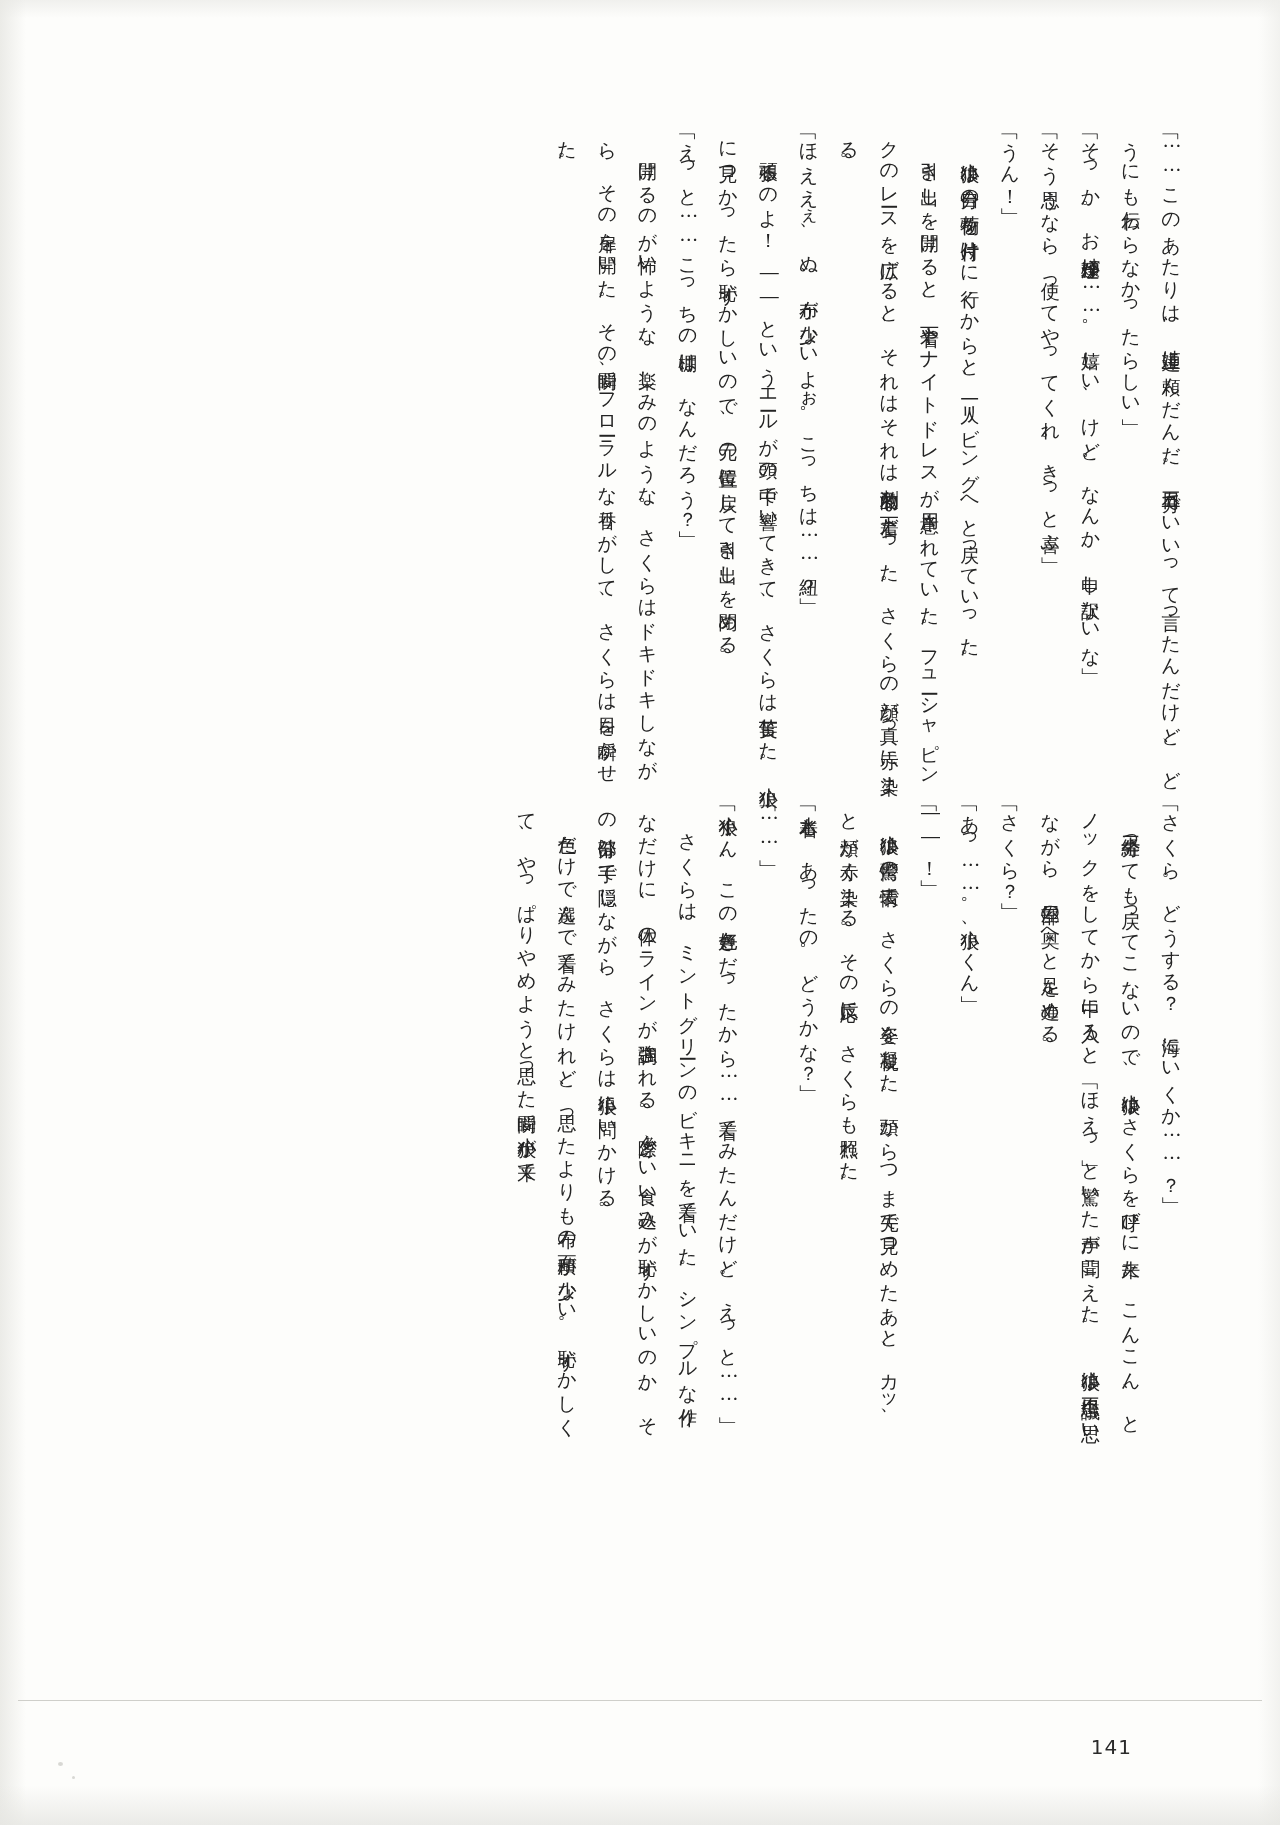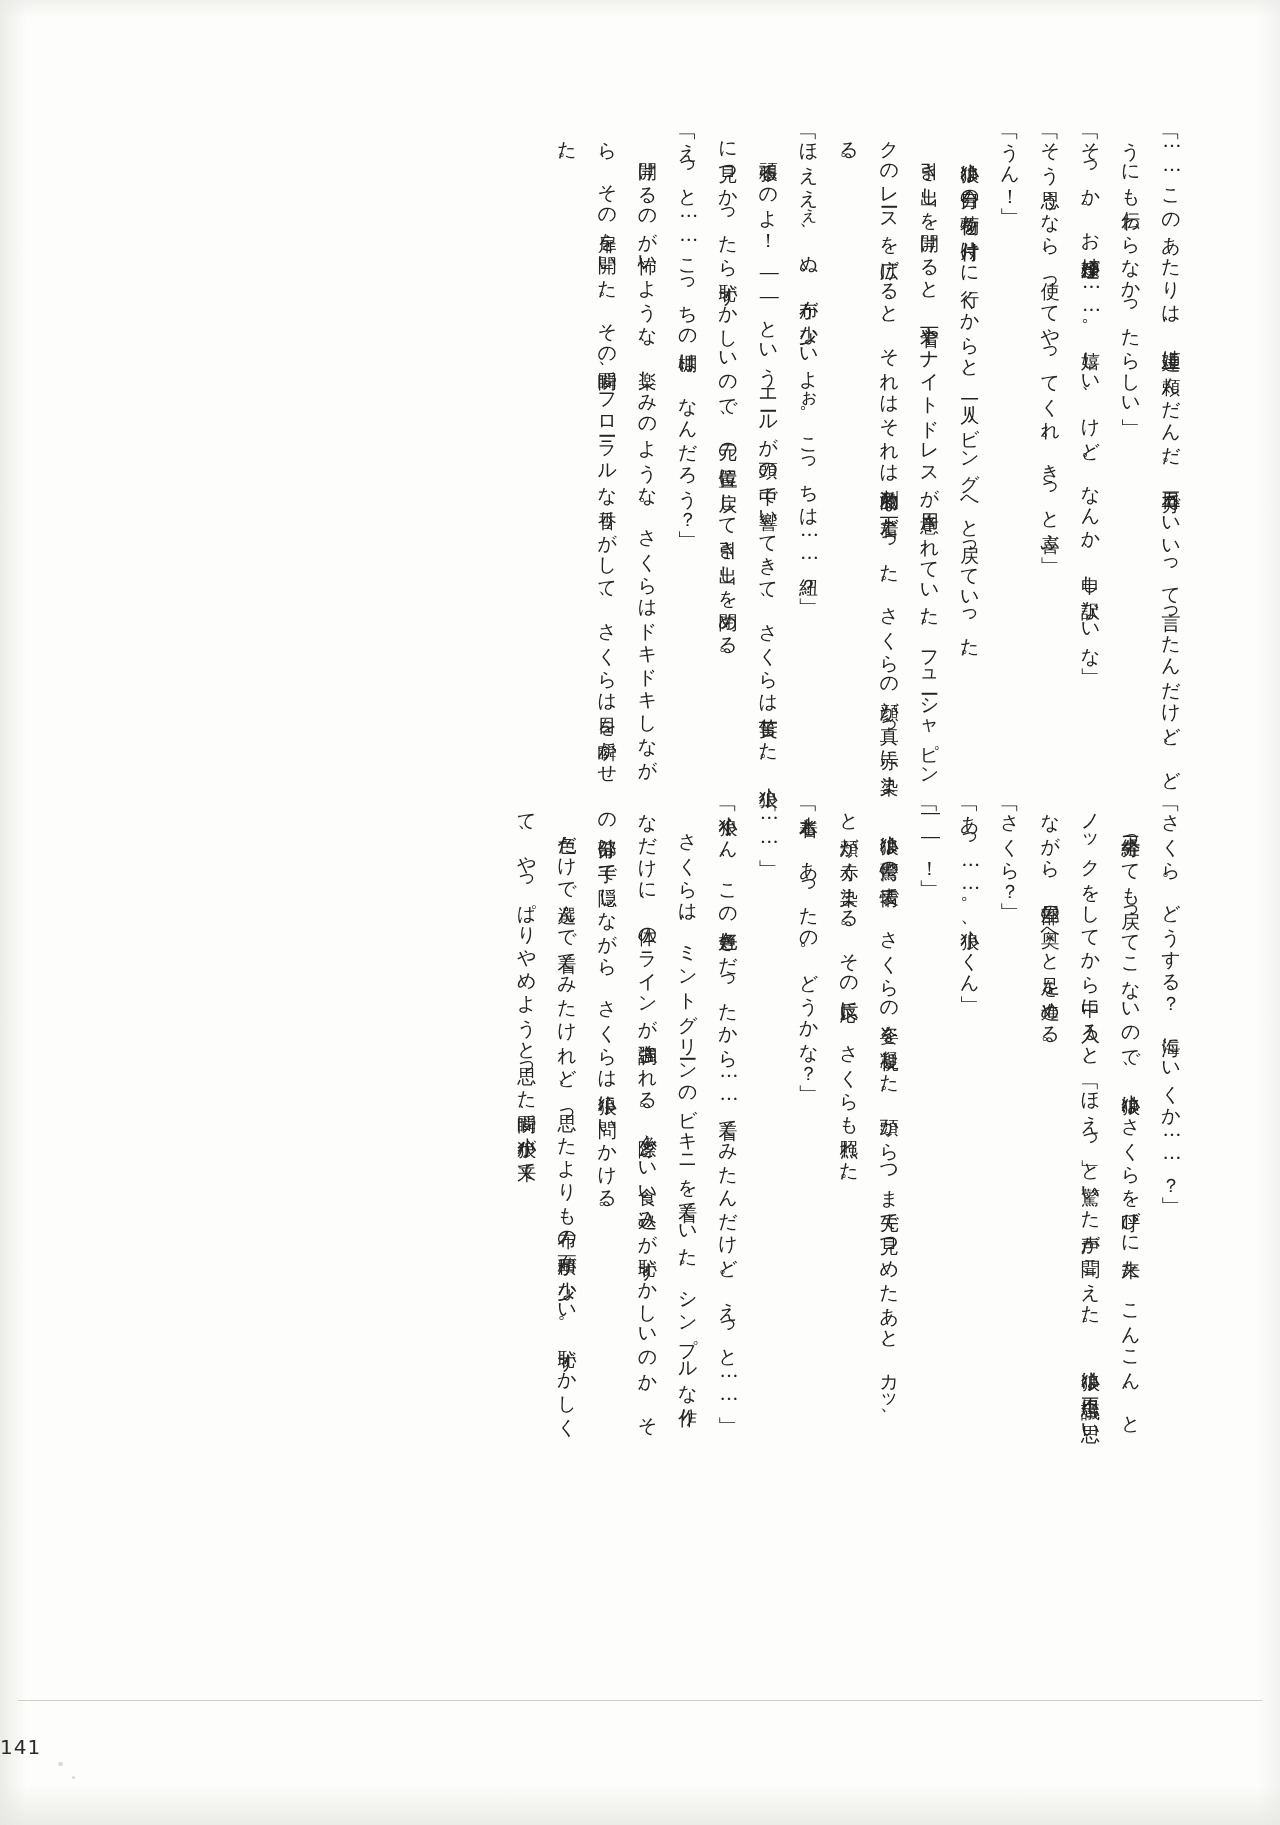--- a/index.html
+++ b/index.html
@@ -92,21 +92,21 @@
     top: 800px;
     height: 635px;
     width: 1000px;
   }
 
   .folio {
     position: absolute;
     left: 0;
     top: 1735px;
     width: 1132px;
-    text-align: left;
+    text-align: right;
     font-family: "DejaVu Sans", "Liberation Sans", sans-serif;
     font-size: 20px;
     letter-spacing: 1px;
     color: #2a2a2a;
   }
 
   .speck {
     position: absolute;
     background: #d8d8d4;
     border-radius: 50%;

